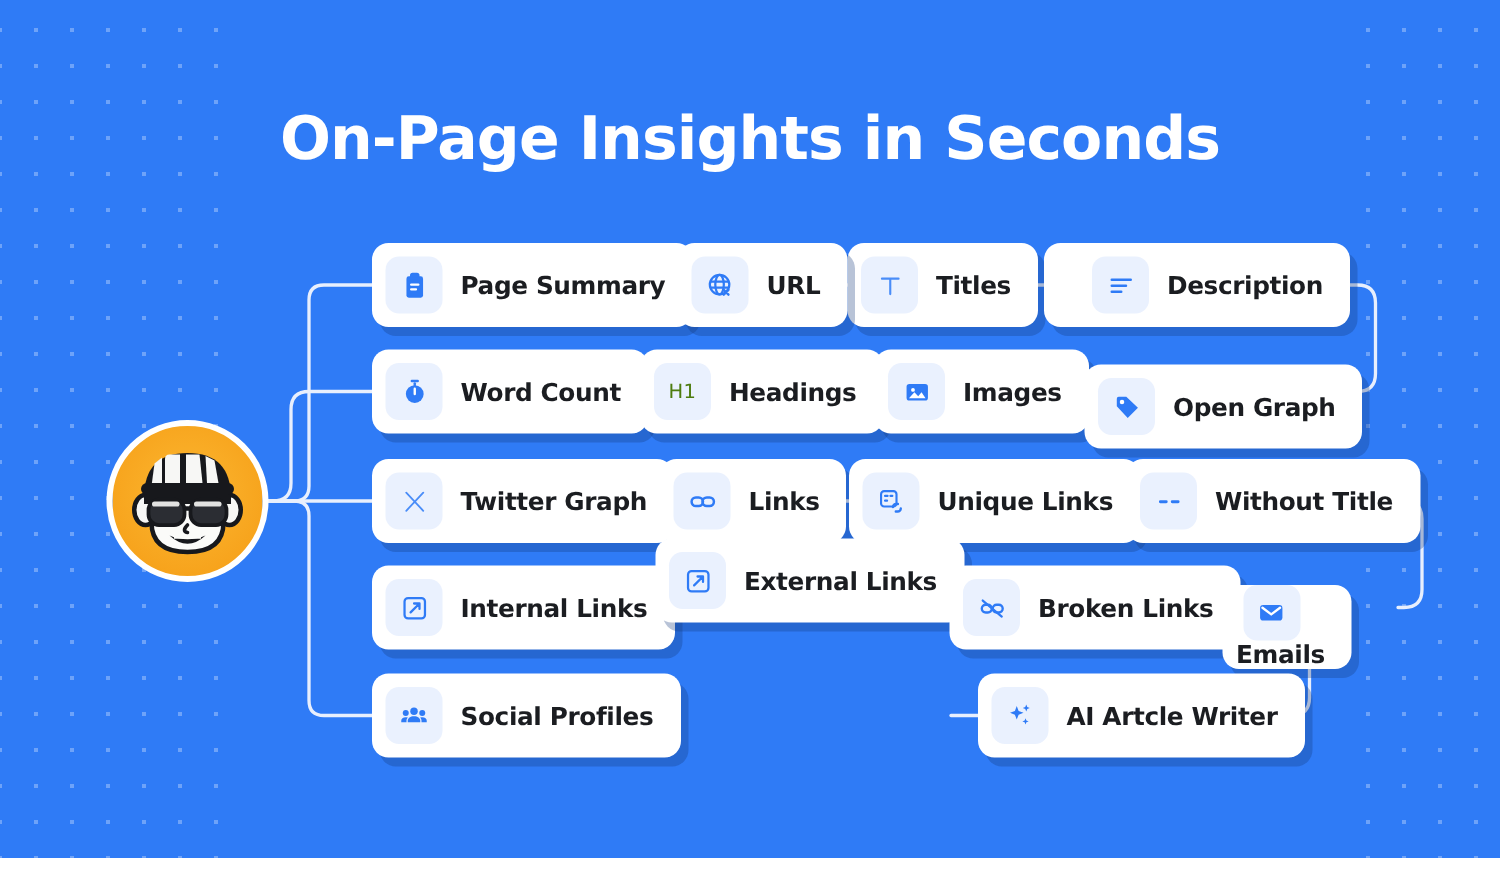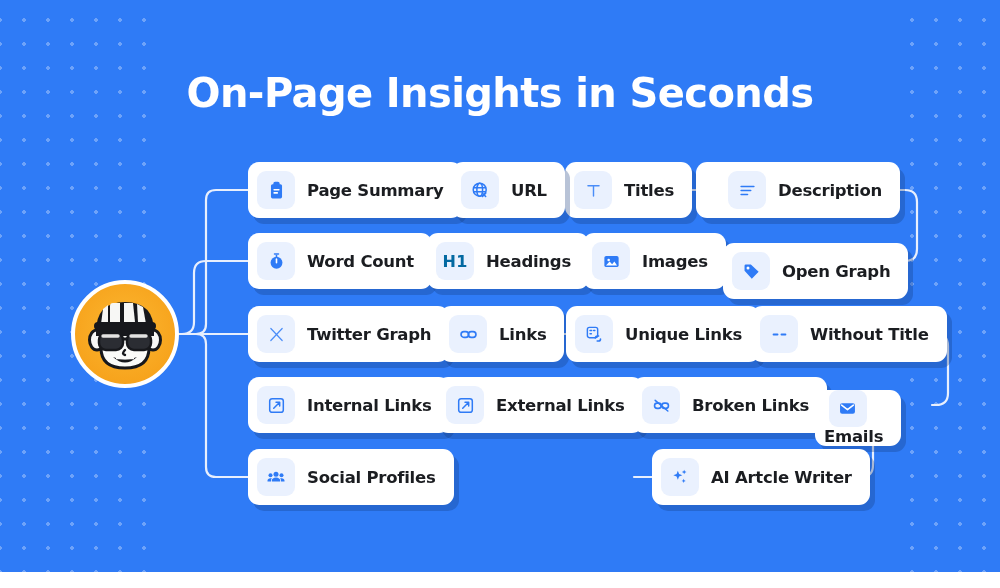--- a/index.html
+++ b/index.html
@@ -102,23 +102,23 @@
   .ico svg { display:block; }
   .lbl {
     font-size: 16.5px;
     font-weight: bold;
     color: #1b1d21;
     white-space: nowrap;
     letter-spacing: -0.25px;
     font-family: "DejaVu Sans", "Liberation Sans", sans-serif;
   }
   .h1badge {
-    font-size: 16px;
-    font-weight: bold;
-    color: #0369a1;
+    font-size: 13px;
+    font-weight: normal;
+    color: #4d7c0f;
     letter-spacing: 0.3px;
     font-family: "DejaVu Sans", "Liberation Sans", sans-serif;
   }
 </style>
 </head>
 <body>
 
 <div id="stage">
 
   <div id="dots"></div>
@@ -321,21 +321,21 @@
   <div class="card" style="left:248px; top:377px;">
     <span class="ico">
       <svg width="19" height="19" viewBox="0 0 24 24" fill="none" stroke="#2f7bf6" stroke-width="1.9" stroke-linecap="round" stroke-linejoin="round">
         <rect x="3.4" y="3.4" width="17.2" height="17.2" rx="3"></rect>
         <path d="M8.5 15.5L16 8M16 8h-4.6M16 8v4.6"></path>
       </svg>
     </span>
     <span class="lbl">Internal Links</span>
   </div>
 
-  <div class="card" style="left:437px; top:377px;text-align:center;">
+  <div class="card" style="left:437px; top:359px;text-align:center;">
     <span class="ico">
       <svg width="19" height="19" viewBox="0 0 24 24" fill="none" stroke="#2f7bf6" stroke-width="1.9" stroke-linecap="round" stroke-linejoin="round">
         <rect x="3.4" y="3.4" width="17.2" height="17.2" rx="3"></rect>
         <path d="M8.5 15.5L16 8M16 8h-4.6M16 8v4.6"></path>
       </svg>
     </span>
     <span class="lbl">External Links</span>
   </div>
 
   <div class="card" style="left:633px; top:377px;">

